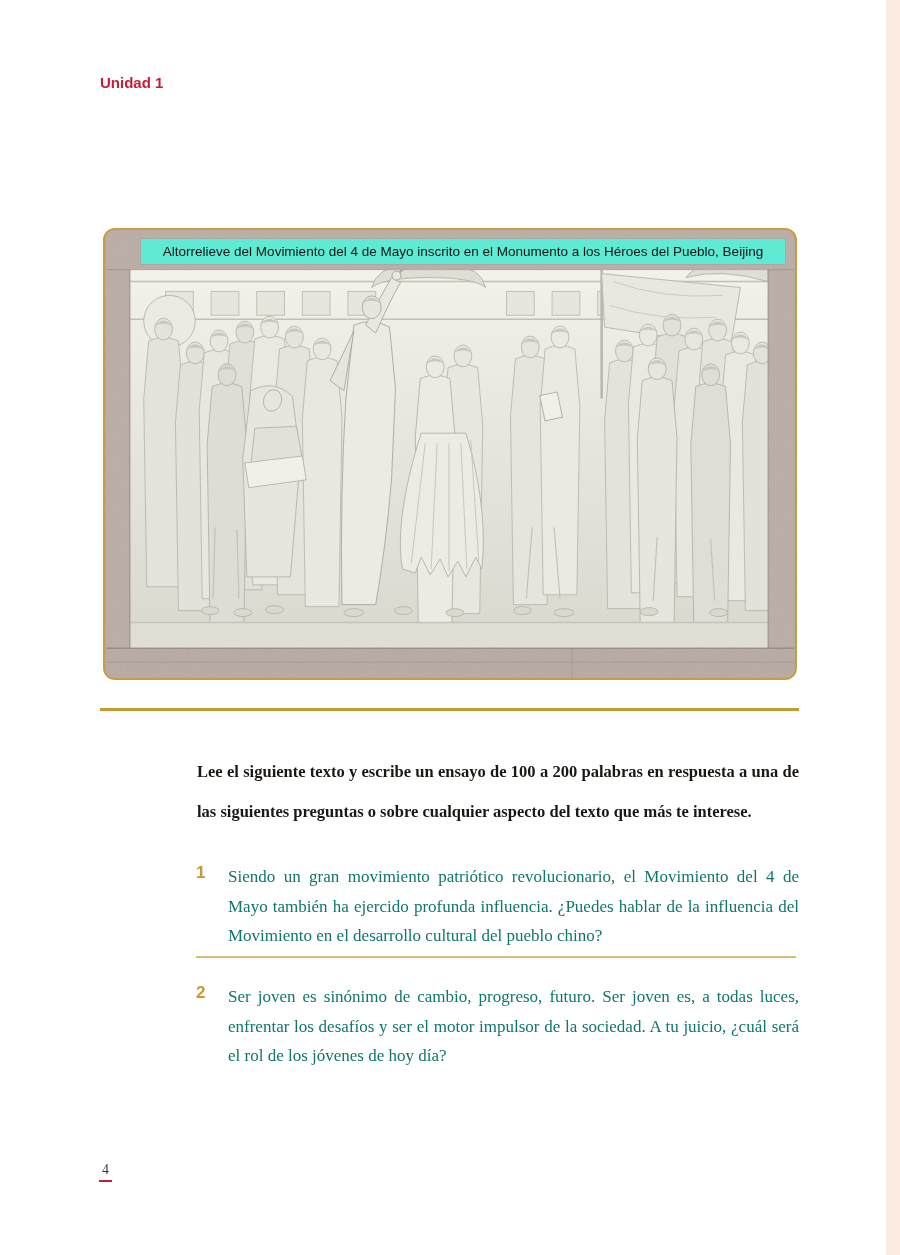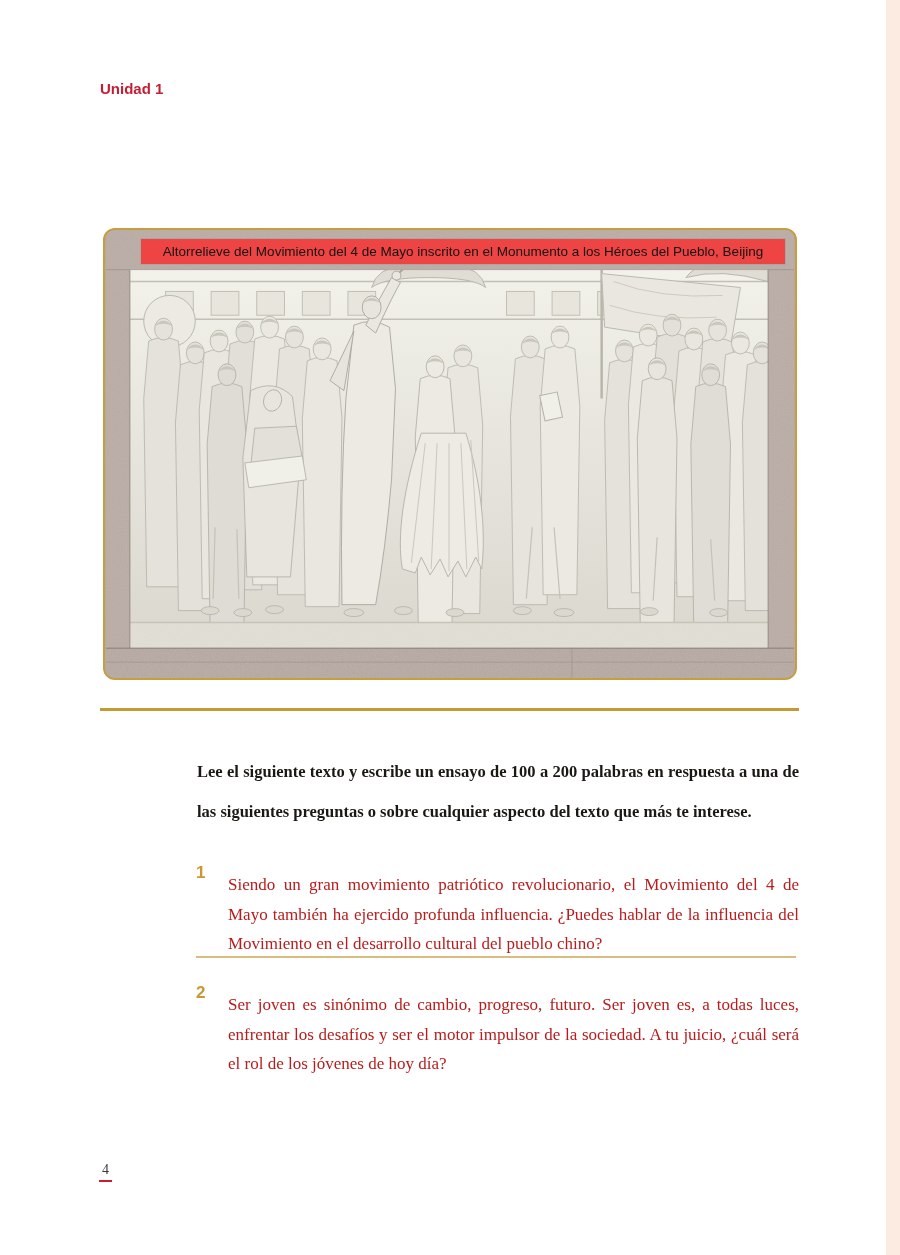--- a/index.html
+++ b/index.html
@@ -1,49 +1,49 @@
 <!DOCTYPE html>
 <html><head>
 <meta charset="utf-8">
 <style>
   html,body{margin:0;padding:0;background:#ffffff;}
   .page{position:relative;width:900px;height:1255px;background:#ffffff;overflow:hidden;
         font-family:"Liberation Serif",serif;}
   .edge-strip{position:absolute;right:0;top:0;width:14px;height:1255px;background:#fcebe0;}
 
-  .unit-label{position:absolute;left:100px;top:80px;font-family:"Liberation Sans",sans-serif;
+  .unit-label{position:absolute;left:100px;top:74px;font-family:"Liberation Sans",sans-serif;
         font-weight:bold;font-size:15px;color:#c51d35;}
 
   .banner{position:absolute;left:103px;top:122px;width:310px;height:64px;}
   .banner svg{position:absolute;left:0;top:0;}
   .banner-title{position:absolute;left:0;top:0;width:310px;height:64px;display:flex;
         align-items:center;justify-content:center;color:#ffffff;
         font-family:"Liberation Serif",serif;font-weight:bold;font-size:31px;letter-spacing:.5px;}
 
   .photo{position:absolute;left:103px;top:228px;width:690px;height:448px;margin:0;
         border:2px solid #c69e3f;border-radius:12px;overflow:hidden;background:#b7aaa3;}
   .photo svg{display:block;}
-  .caption{position:absolute;left:35px;top:8px;width:646px;height:27px;background:#ef4444;
+  .caption{position:absolute;left:35px;top:8px;width:646px;height:27px;background:#5eead4;
         border:1px solid #a8a8a0;box-sizing:border-box;display:flex;align-items:center;
         justify-content:center;font-family:"Liberation Sans",sans-serif;font-size:13.5px;
         color:#141414;white-space:nowrap;}
 
   .divider{position:absolute;left:100px;top:708px;width:699px;height:3px;background:#c59a33;
         border:none;margin:0;}
 
   .instructions{position:absolute;left:197px;top:752px;width:602px;margin:0;
         font-weight:bold;font-size:16.5px;line-height:40px;text-align:justify;color:#1b1713;}
 
   .question{position:absolute;left:196px;width:603px;}
   .q1{top:862px;}
   .q2{top:982px;}
   .qnum{position:absolute;left:0;top:1px;font-family:"Liberation Sans",sans-serif;
         font-weight:bold;font-size:17px;color:#ca9733;}
-  .qtext{margin:8px 0 0 32px;width:571px;font-size:17px;line-height:29.5px;text-align:justify;
-        color:#b91c1c;}
+  .qtext{margin:0 0 0 32px;width:571px;font-size:17px;line-height:29.5px;text-align:justify;
+        color:#0f766e;}
   .q-separator{position:absolute;left:196px;top:956px;width:600px;height:2px;background:#d9bd7e;}
 
   .page-number-wrap{position:absolute;left:99px;top:1160px;text-align:center;}
   .page-number{font-size:14px;color:#3a3a3a;font-family:"Liberation Serif",serif;}
   .page-number-rule{width:13px;height:2px;background:#c51d35;margin-top:2px;}
 </style>
 </head>
 <body>
 
 <div class="page">

